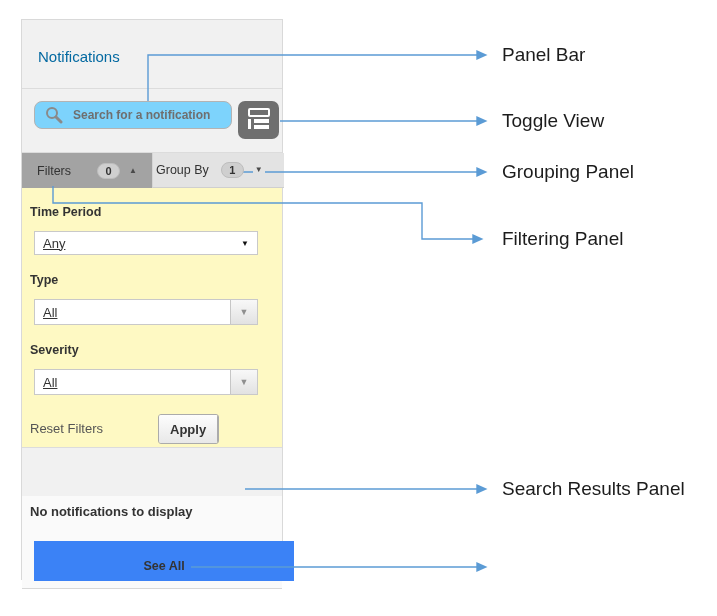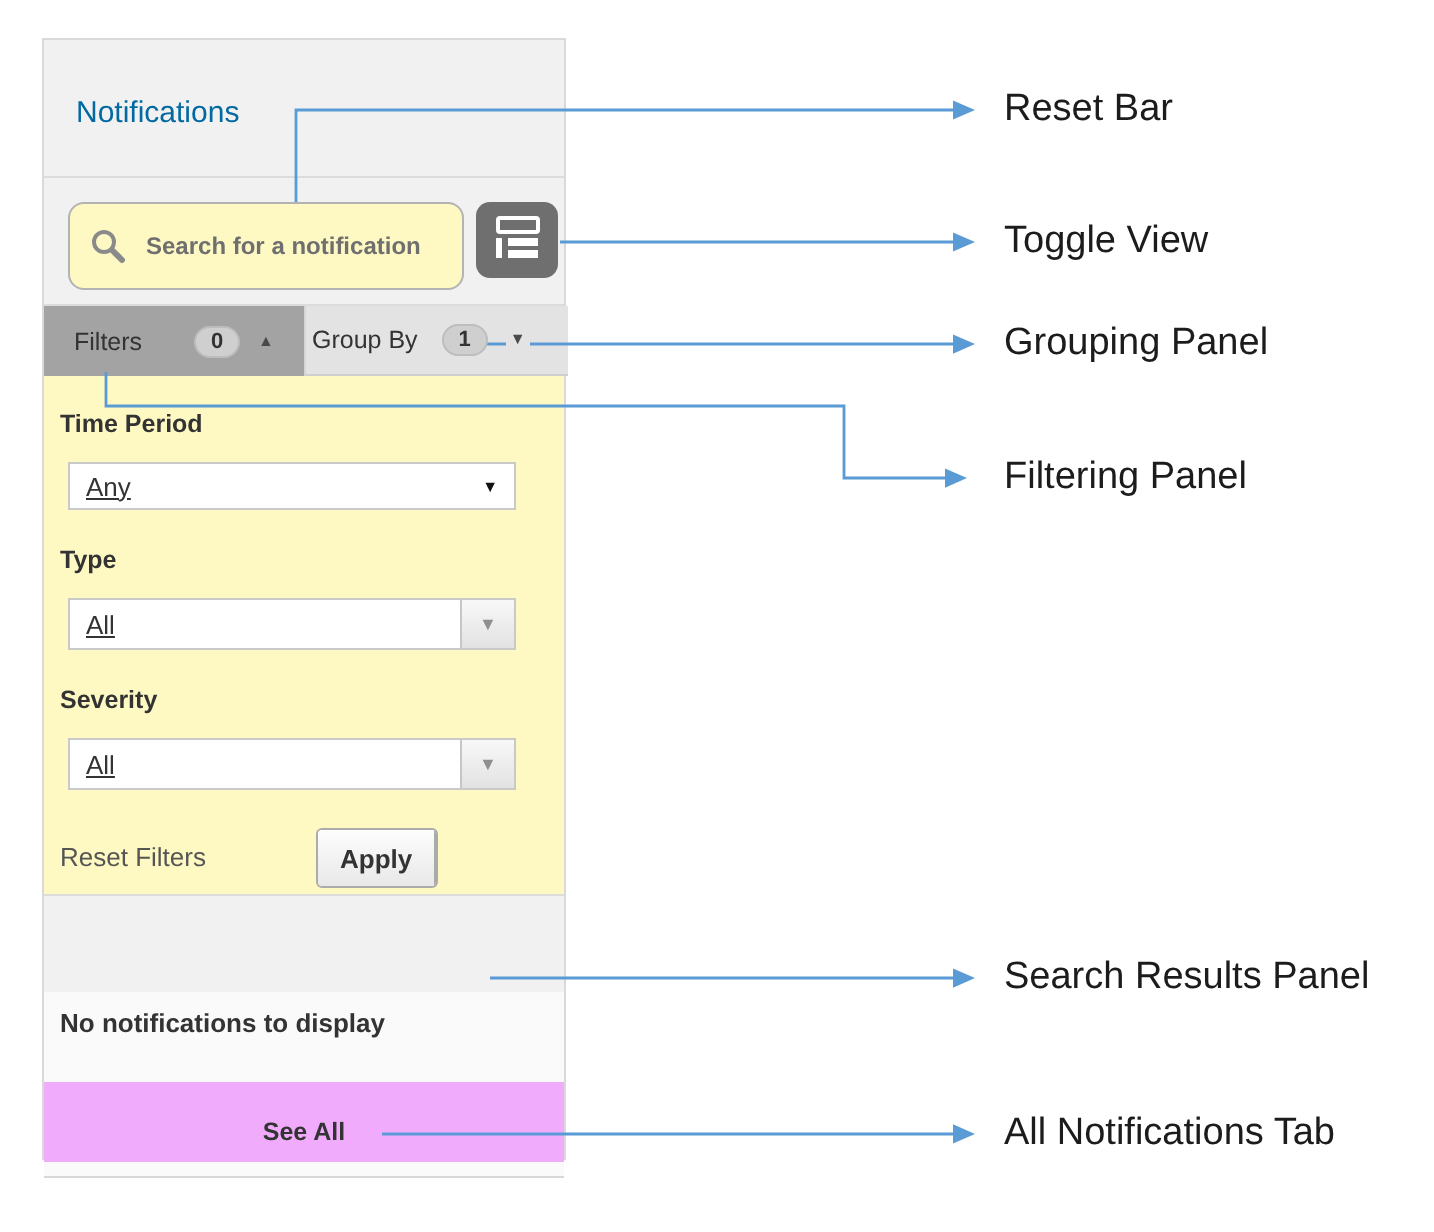--- a/index.html
+++ b/index.html
@@ -8,22 +8,22 @@
 
   
   .panel{position:absolute;left:21px;top:19px;width:262px;height:561px;
          background:#f1f1f1;border:1px solid #d9d9d9;box-sizing:border-box;}
   .panel-header{position:absolute;left:0;top:0;width:100%;height:69px;
                 border-bottom:1px solid #dcdcdc;box-sizing:border-box;}
   .panel-title{position:absolute;left:16px;top:28px;font-size:15px;color:#0369a1;}
 
   .search-row{position:absolute;left:0;top:69px;width:100%;height:64px;
               border-bottom:1px solid #dcdcdc;box-sizing:border-box;}
-  .search-input{position:absolute;left:12px;top:12px;width:198px;height:44px;
-                background:#fef9c3;border:1px solid #b3b3b3;border-radius:8px;
+  .search-input{position:absolute;left:12px;top:12px;width:198px;height:28px;
+                background:#7dd3fc;border:1px solid #b3b3b3;border-radius:8px;
                 box-sizing:border-box;display:flex;align-items:center;cursor:text;}
   .search-input .ph{margin-left:10px;font-size:12px;font-weight:bold;color:#6f6f6f;}
   .search-icon{margin-left:10px;display:flex;}
   .toggle-btn{position:absolute;left:216px;top:12px;width:41px;height:38px;
               background:#6f6f6f;border:none;border-radius:7px;cursor:pointer;
               display:flex;align-items:center;justify-content:center;}
 
   .tabs{position:absolute;left:0;top:133px;width:100%;height:35px;}
   .tab{position:absolute;top:0;height:35px;display:flex;align-items:center;
        box-sizing:border-box;cursor:pointer;}
@@ -62,22 +62,22 @@
              background:#fff;}
   .btn{height:100%;border:none;background:linear-gradient(#fdfdfd,#e8e8e8);
        font-family:"Liberation Sans",sans-serif;font-size:13px;font-weight:bold;
        color:#333;cursor:pointer;padding:0 11px;}
   .btn-apply{border-right:1px solid #ababab;}
 
   .results{position:absolute;left:0;top:428px;width:100%;height:93px;
            background:#fafafa;border-bottom:1px solid #d8d8d8;box-sizing:border-box;margin-top:48px;}
   .empty-msg{position:absolute;left:8px;top:8px;font-size:13px;font-weight:bold;color:#333;}
 
-  .panel-footer{position:absolute;left:0;top:521px;width:100%;height:40px;
-                background:#f0abfc;}
+  .panel-footer{position:absolute;left:12px;top:521px;width:100%;height:40px;
+                background:#3b82f6;}
   .see-all{padding-top:18px;text-align:center;font-size:12.5px;font-weight:bold;
            color:#333;cursor:pointer;}
 
   
   .connectors{position:absolute;left:0;top:0;z-index:20;pointer-events:none;}
   .ann{position:absolute;left:502px;height:26px;line-height:26px;
        font-size:19px;color:#1c1c1c;white-space:nowrap;}
 </style>
 </head>
 <body>
@@ -171,20 +171,19 @@
       </marker>
     </defs>
     <polyline points="148,101 148,55 477,55" fill="none" stroke="#5b9bd5" stroke-width="1.4" marker-end="url(#arr)"></polyline>
     <polyline points="280,121 477,121" fill="none" stroke="#5b9bd5" stroke-width="1.4" marker-end="url(#arr)"></polyline>
     <polyline points="228,172 477,172" fill="none" stroke="#5b9bd5" stroke-width="1.4" marker-end="url(#arr)"></polyline>
     <polyline points="53,186 53,203 422,203 422,239 473,239" fill="none" stroke="#5b9bd5" stroke-width="1.4" marker-end="url(#arr)"></polyline>
     <polyline points="245,489 477,489" fill="none" stroke="#5b9bd5" stroke-width="1.4" marker-end="url(#arr)"></polyline>
     <polyline points="191,567 477,567" fill="none" stroke="#5b9bd5" stroke-width="1.4" marker-end="url(#arr)"></polyline>
   </svg>
 
-  <div class="ann" style="top:42px;">Reset Bar</div>
+  <div class="ann" style="top:42px;">Panel Bar</div>
   <div class="ann" style="top:108px;">Toggle View</div>
   <div class="ann" style="top:159px;">Grouping Panel</div>
   <div class="ann" style="top:226px;">Filtering Panel</div>
   <div class="ann" style="top:476px;">Search Results Panel</div>
-  <div class="ann" style="top:554px;">All Notifications Tab</div>
 
 </div>
 
 </body></html>

